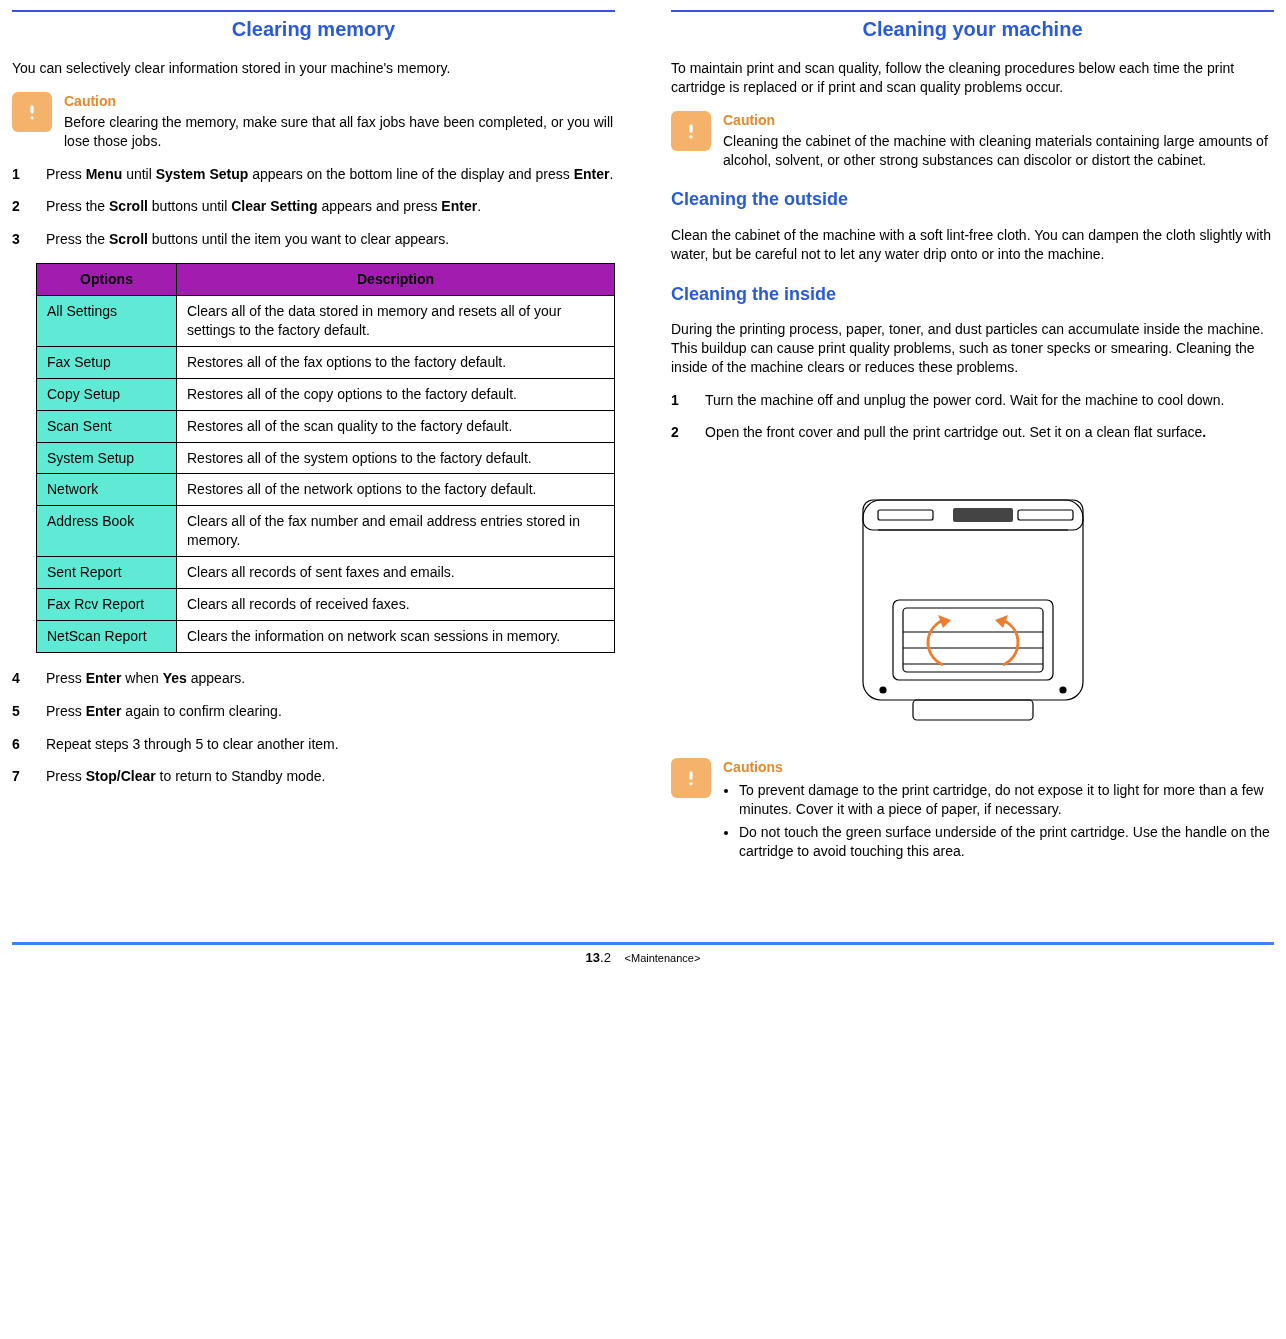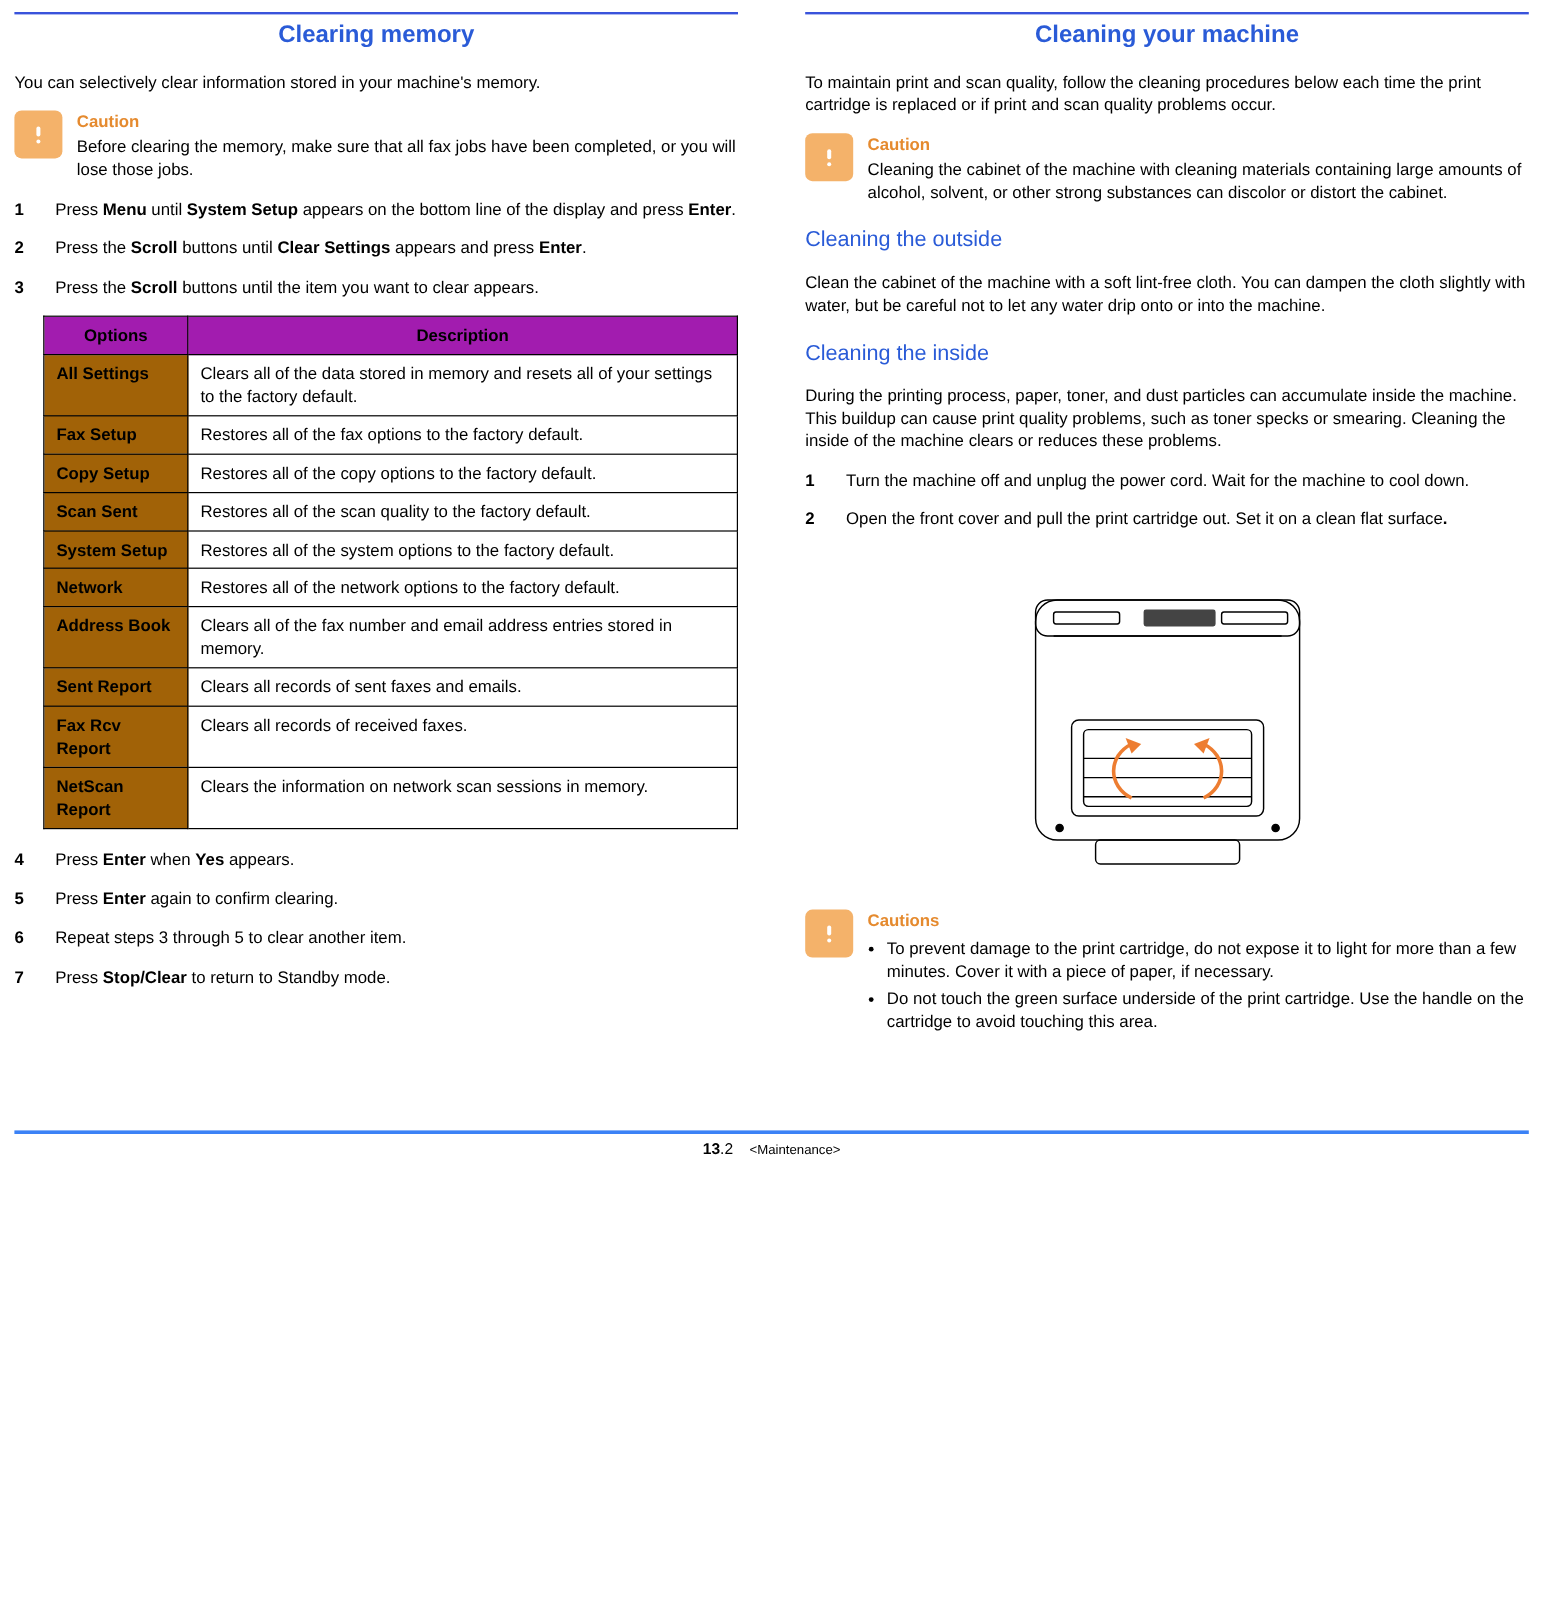--- a/index.html
+++ b/index.html
@@ -79,28 +79,28 @@
     text-align: left;
     vertical-align: top;
     font-size: 14px;
   }
   table.opts th {
     background: #a21caf;
     text-align: center;
     font-weight: bold;
   }
   table.opts td.opt-name {
-    background: #a16207;
-    font-weight: bold;
-    width: 120px;
+    background: #5eead4;
+    font-weight: normal;
+    width: 140px;
   }
   .sub-heading {
     color: #2a5bd7;
     font-size: 18px;
-    font-weight: normal;
+    font-weight: bold;
     margin: 18px 0 10px;
   }
   .callout ul {
     margin: 4px 0 0 0;
     padding-left: 16px;
   }
   .callout ul li { margin-bottom: 4px; }
   .printer-img {
     margin: 18px auto 18px;
     width: 300px;
@@ -144,21 +144,21 @@
     <ol class="steps">
       <li>
         <span class="num">1</span>
         <span class="txt">
           <span>Press </span><b>Menu</b><span> until </span><b>System Setup</b><span> appears on the bottom line of the display and press </span><b>Enter</b><span>.</span>
         </span>
       </li>
       <li>
         <span class="num">2</span>
         <span class="txt">
-          <span>Press the </span><b>Scroll</b><span> buttons until </span><b>Clear Settings</b><span> appears and press </span><b>Enter</b><span>.</span>
+          <span>Press the </span><b>Scroll</b><span> buttons until </span><b>Clear Setting</b><span> appears and press </span><b>Enter</b><span>.</span>
         </span>
       </li>
       <li>
         <span class="num">3</span>
         <span class="txt">
           <span>Press the </span><b>Scroll</b><span> buttons until the item you want to clear appears.</span>
         </span>
       </li>
     </ol>
 

